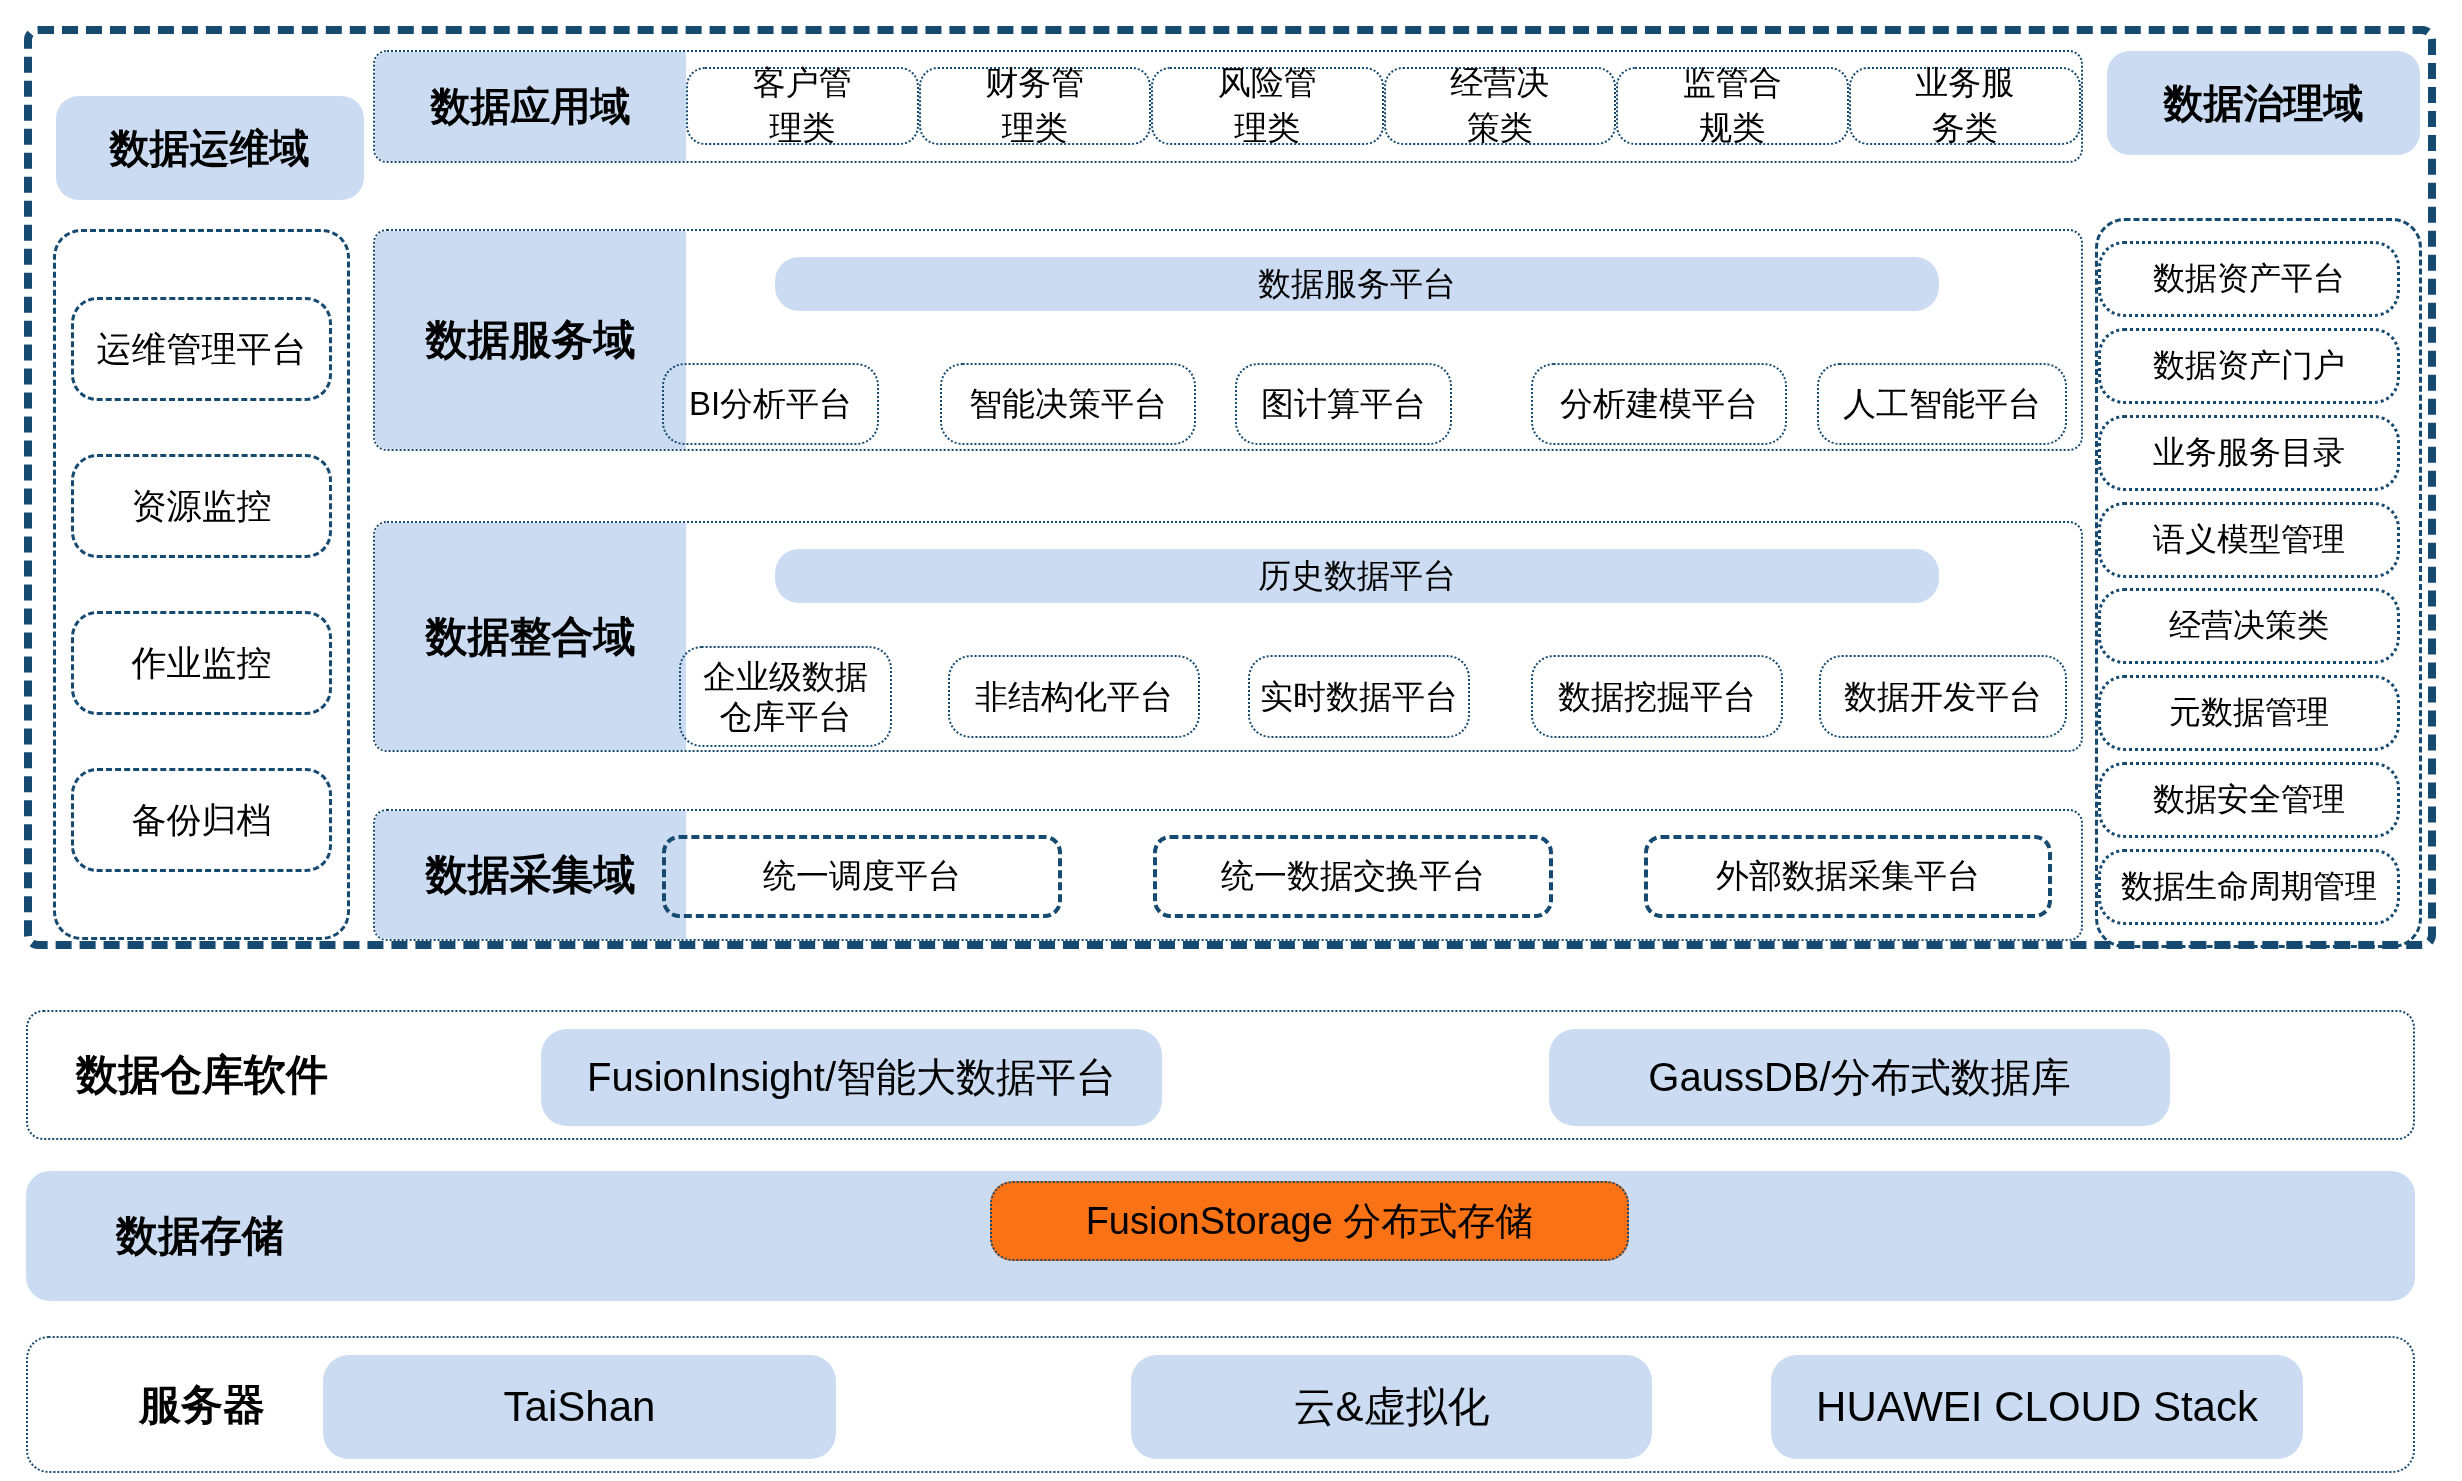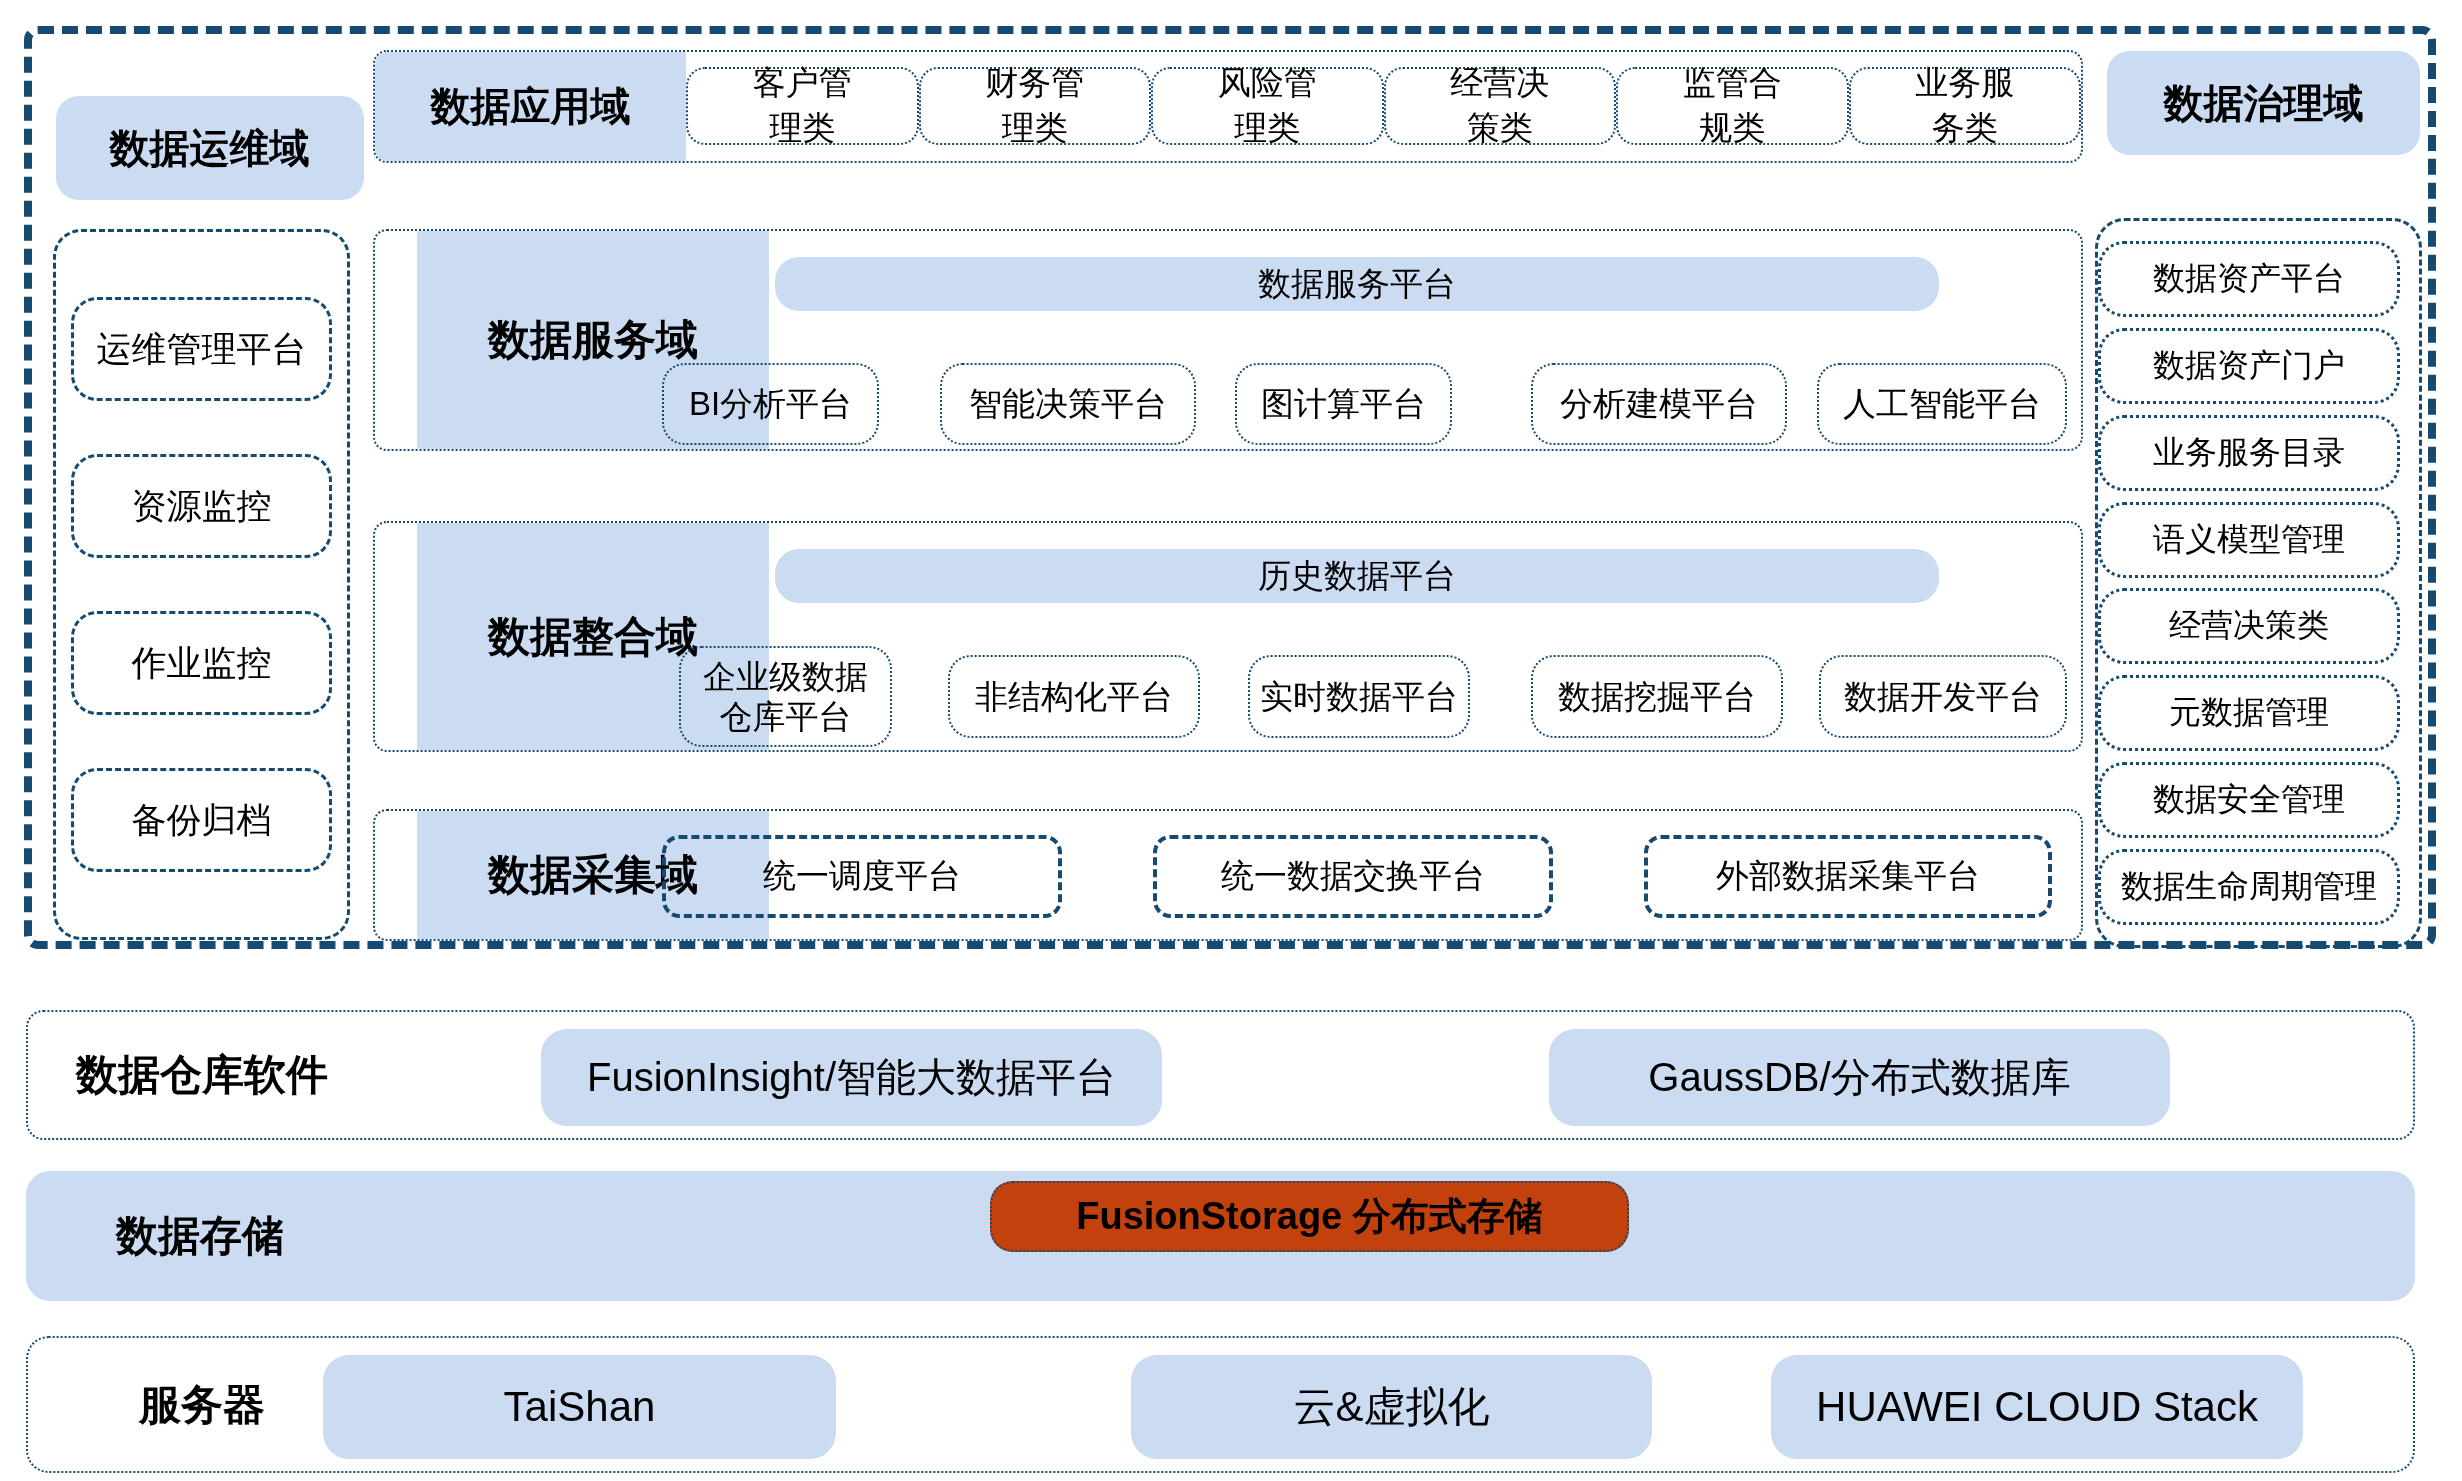--- a/index.html
+++ b/index.html
@@ -33,22 +33,22 @@
   .ops-panel{position:absolute;left:21px;top:195px;width:297px;height:711px;
              box-sizing:border-box;border:3.5px dashed #164a70;border-radius:28px;
              display:flex;flex-direction:column;align-items:center;justify-content:space-evenly;
              padding:12px 0;}
   .ops-item{width:261px;height:104px;border:3.5px dashed #164a70;border-radius:26px;
             font-size:35px;box-sizing:border-box;}
 
   
   .domain{position:absolute;left:341px;width:1710px;box-sizing:border-box;
           border:2.6px dotted #164a70;border-radius:14px;overflow:hidden;}
-  .domain-label{position:absolute;left:0;top:0;width:352px;height:100%;
-                font-size:42px;margin-left:42px;}
+  .domain-label{position:absolute;left:0;top:0;width:311px;height:100%;
+                font-size:42px;}
   .banner{position:absolute;left:400px;top:26px;width:1164px;height:54px;
           border-radius:24px;font-size:33px;}
   .m-item{position:absolute;border:2.6px dotted #164a70;border-radius:22.6px;
           font-size:33px;box-sizing:border-box;line-height:1.2;}
   .c-item{position:absolute;border:4.3px dashed #164a70;border-radius:17.4px;
           font-size:33px;box-sizing:border-box;}
 
   
   .gov-panel{position:absolute;left:2063px;top:184px;width:327px;height:730px;
              box-sizing:border-box;border:3.5px dashed #164a70;border-radius:29.5px;
@@ -58,23 +58,23 @@
             font-size:32px;box-sizing:border-box;}
 
   
   .row{position:absolute;left:26px;width:2389px;box-sizing:border-box;}
   .row-label{position:absolute;left:0;top:0;width:348px;height:100%;font-size:42px;}
   .warehouse{top:1010px;height:130px;border:2.6px dotted #164a70;border-radius:17.4px;}
   .storage{top:1171px;height:130px;border-radius:24px;}
   .server{top:1336px;height:137px;border:2.6px dotted #164a70;border-radius:22.6px;}
   .pill{position:absolute;border-radius:26px;font-size:40px;}
   .wh-pill{top:16.5px;width:621px;height:97px;}
-  .storage-box{position:absolute;left:964px;top:10.4px;width:639px;height:71px;
-               background:#c2410c;border:2.6px dotted #164a70;border-radius:22.6px;
-               font-size:38px;box-sizing:border-box;font-weight:bold;}
+  .storage-box{position:absolute;left:964px;top:10.4px;width:639px;height:80px;
+               background:#f97316;border:2.6px dotted #164a70;border-radius:22.6px;
+               font-size:38px;box-sizing:border-box;}
   .sv-pill{top:16.5px;height:104px;font-size:42px;}
 </style>
 </head>
 <body>
 
 <div id="stage">
 
   <div class="outer">
 
     <div class="ops-box blue bold center">数据运维域</div>

